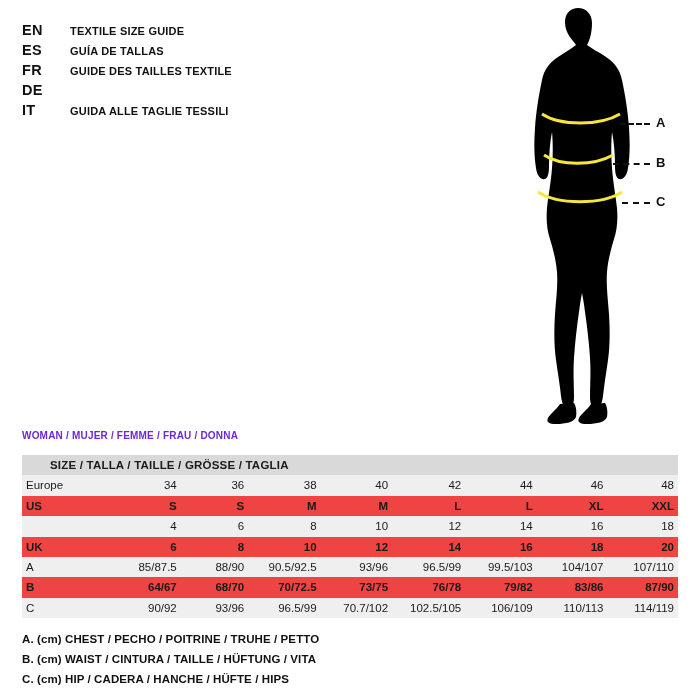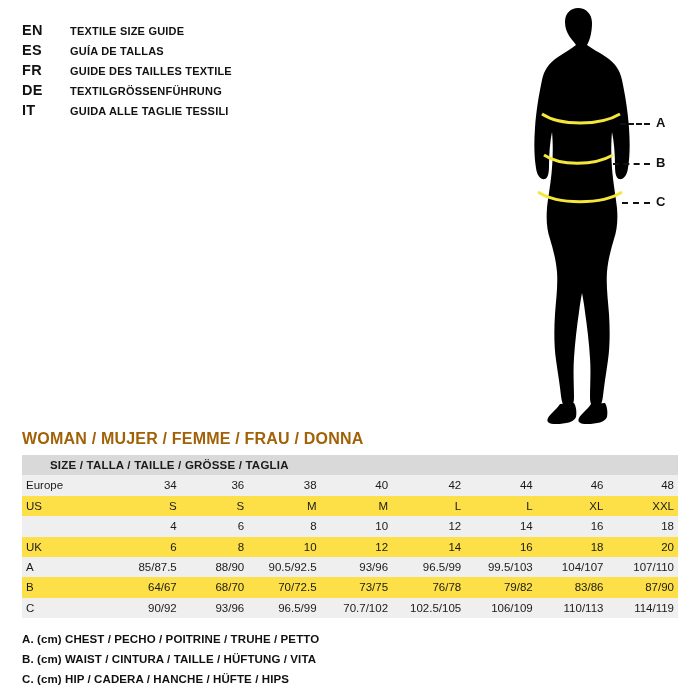--- a/index.html
+++ b/index.html
@@ -69,24 +69,24 @@
     position: absolute;
     border-top: 2px dashed #111;
     height: 0;
   }
 
   
   .woman-title {
     position: absolute;
     left: 22px;
     top: 430px;
-    font-size: 16px;
+    font-size: 10px;
     font-weight: bold;
     letter-spacing: 0.2px;
-    color: #a16207;
+    color: #6d28d9;
   }
   table.size-table {
     position: absolute;
     left: 22px;
     top: 455px;
     width: 656px;
     border-collapse: collapse;
     font-size: 11.5px;
   }
   table.size-table td {
@@ -94,21 +94,21 @@
     color: #1a1a1a;
     line-height: 1.25;
   }
   table.size-table tr.head-row td {
     font-weight: bold;
     letter-spacing: 0.2px;
     padding-left: 28px;
   }
   .row-grey { background: #d9d9d9; }
   .row-light { background: #efefef; }
-  .row-white { background: #fde047; }
+  .row-white { background: #ef4444; font-weight: bold; }
   .col-label {
     width: 96px;
     text-align: left;
     padding-left: 6px;
   }
   .cell-val {
     text-align: right;
     width: 70px;
   }
 
@@ -140,21 +140,20 @@
     <div class="lang-row">
       <span class="lang-code">ES</span>
       <span class="lang-title">GUÍA DE TALLAS</span>
     </div>
     <div class="lang-row">
       <span class="lang-code">FR</span>
       <span class="lang-title">GUIDE DES TAILLES TEXTILE</span>
     </div>
     <div class="lang-row">
       <span class="lang-code">DE</span>
-      <span class="lang-title">TEXTILGRÖSSENFÜHRUNG</span>
     </div>
     <div class="lang-row">
       <span class="lang-code">IT</span>
       <span class="lang-title">GUIDA ALLE TAGLIE TESSILI</span>
     </div>
   </div>
 
   <div class="figure-wrap">
     <svg width="225" height="420" viewBox="0 0 225 420">
 

